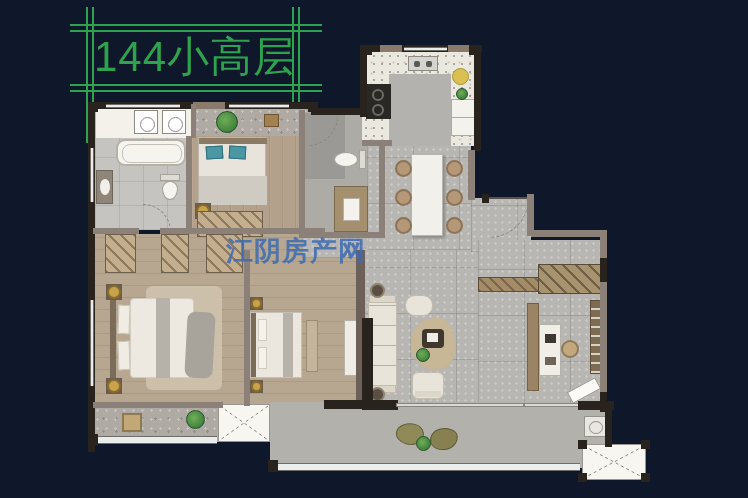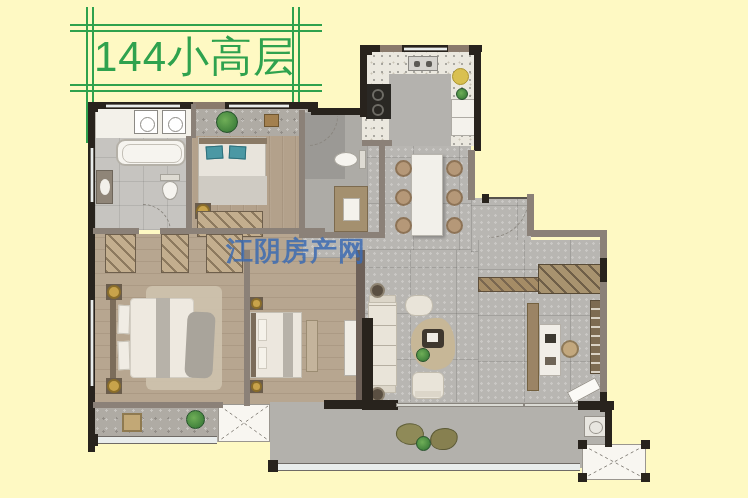--- a/index.html
+++ b/index.html
@@ -1,16 +1,16 @@
 <!DOCTYPE html>
 <html><head>
 <meta charset="utf-8">
 <style>
   html,body{margin:0;padding:0;background:#ffffff;}
-  #canvas{position:relative;width:748px;height:498px;background:#fef9c3;overflow:hidden;
+  #canvas{position:relative;width:748px;height:498px;background:#0f172a;overflow:hidden;
           font-family:"Liberation Sans",sans-serif;}
   .abs{position:absolute;}
   
   .wood{background:#b3a18b;
         background-image:repeating-linear-gradient(90deg,rgba(70,50,30,.10) 0 1px,rgba(255,255,255,.05) 1px 2px,transparent 2px 13px);}
   .woodH{background:#b7a690;
         background-image:repeating-linear-gradient(0deg,rgba(70,50,30,.10) 0 1px,transparent 1px 12px);}
   .tile{background:#b8b6b2;
         background-image:
           radial-gradient(rgba(255,255,255,.25) 1px,transparent 1.5px),

